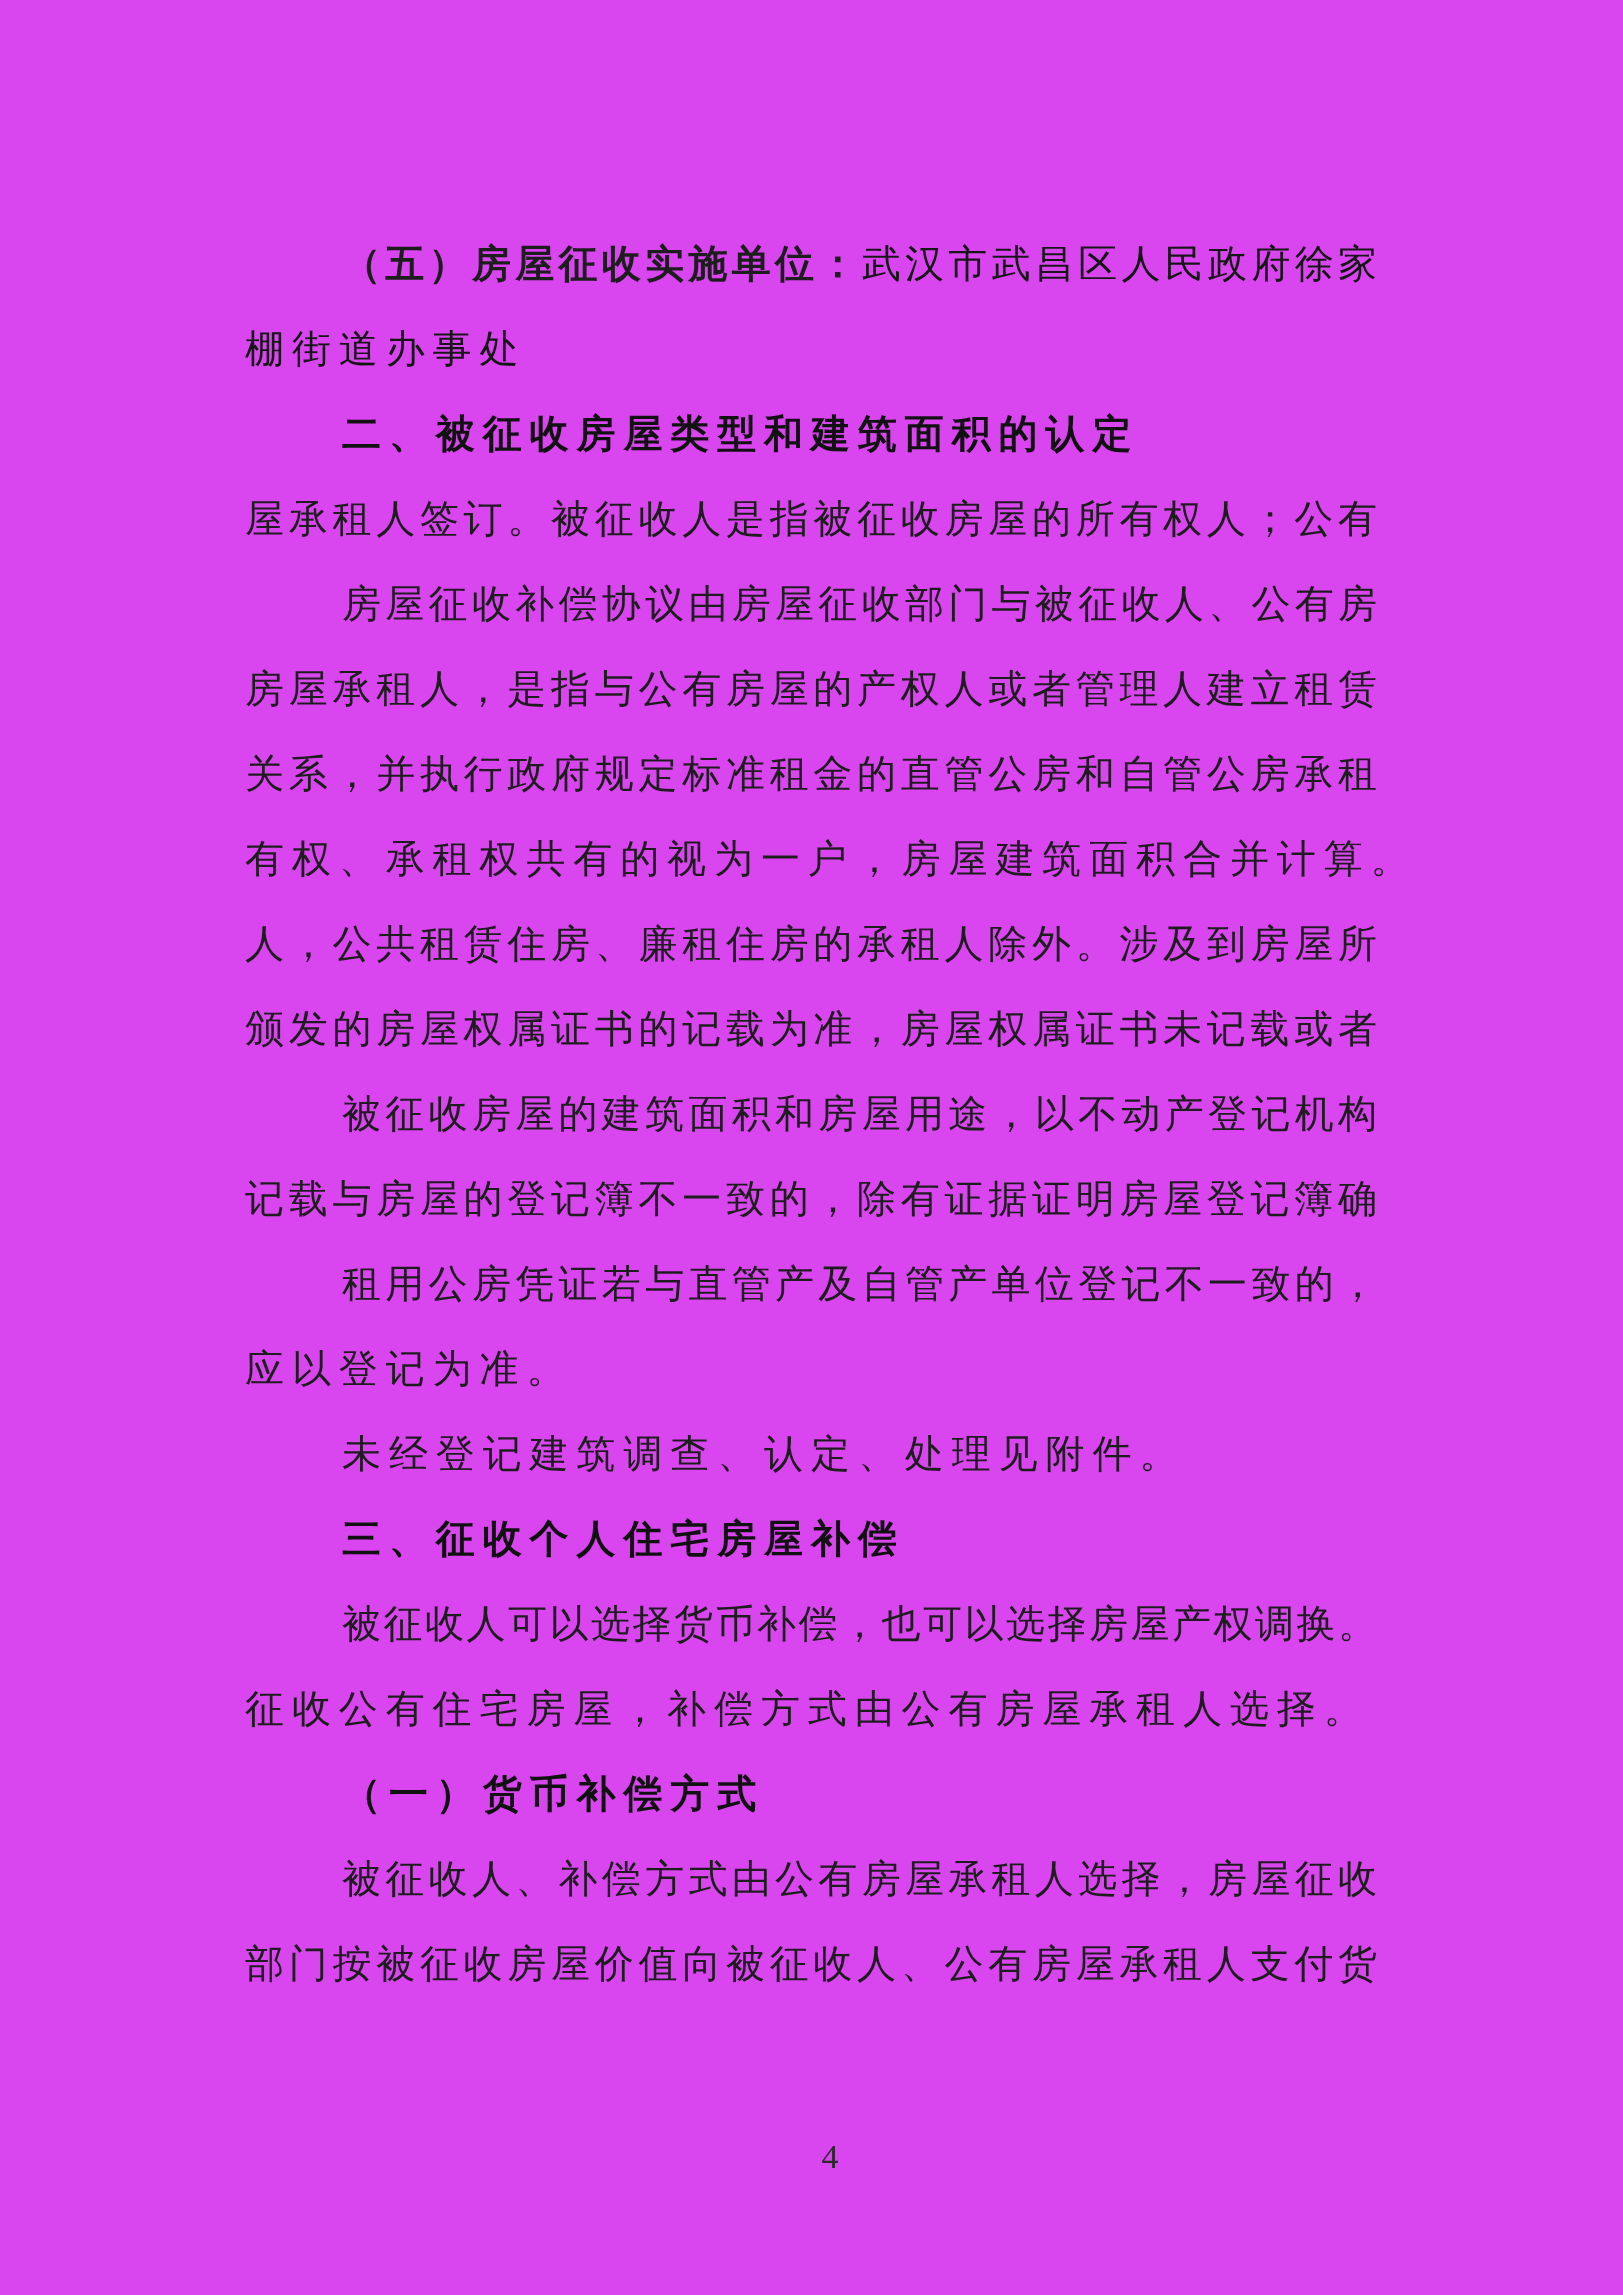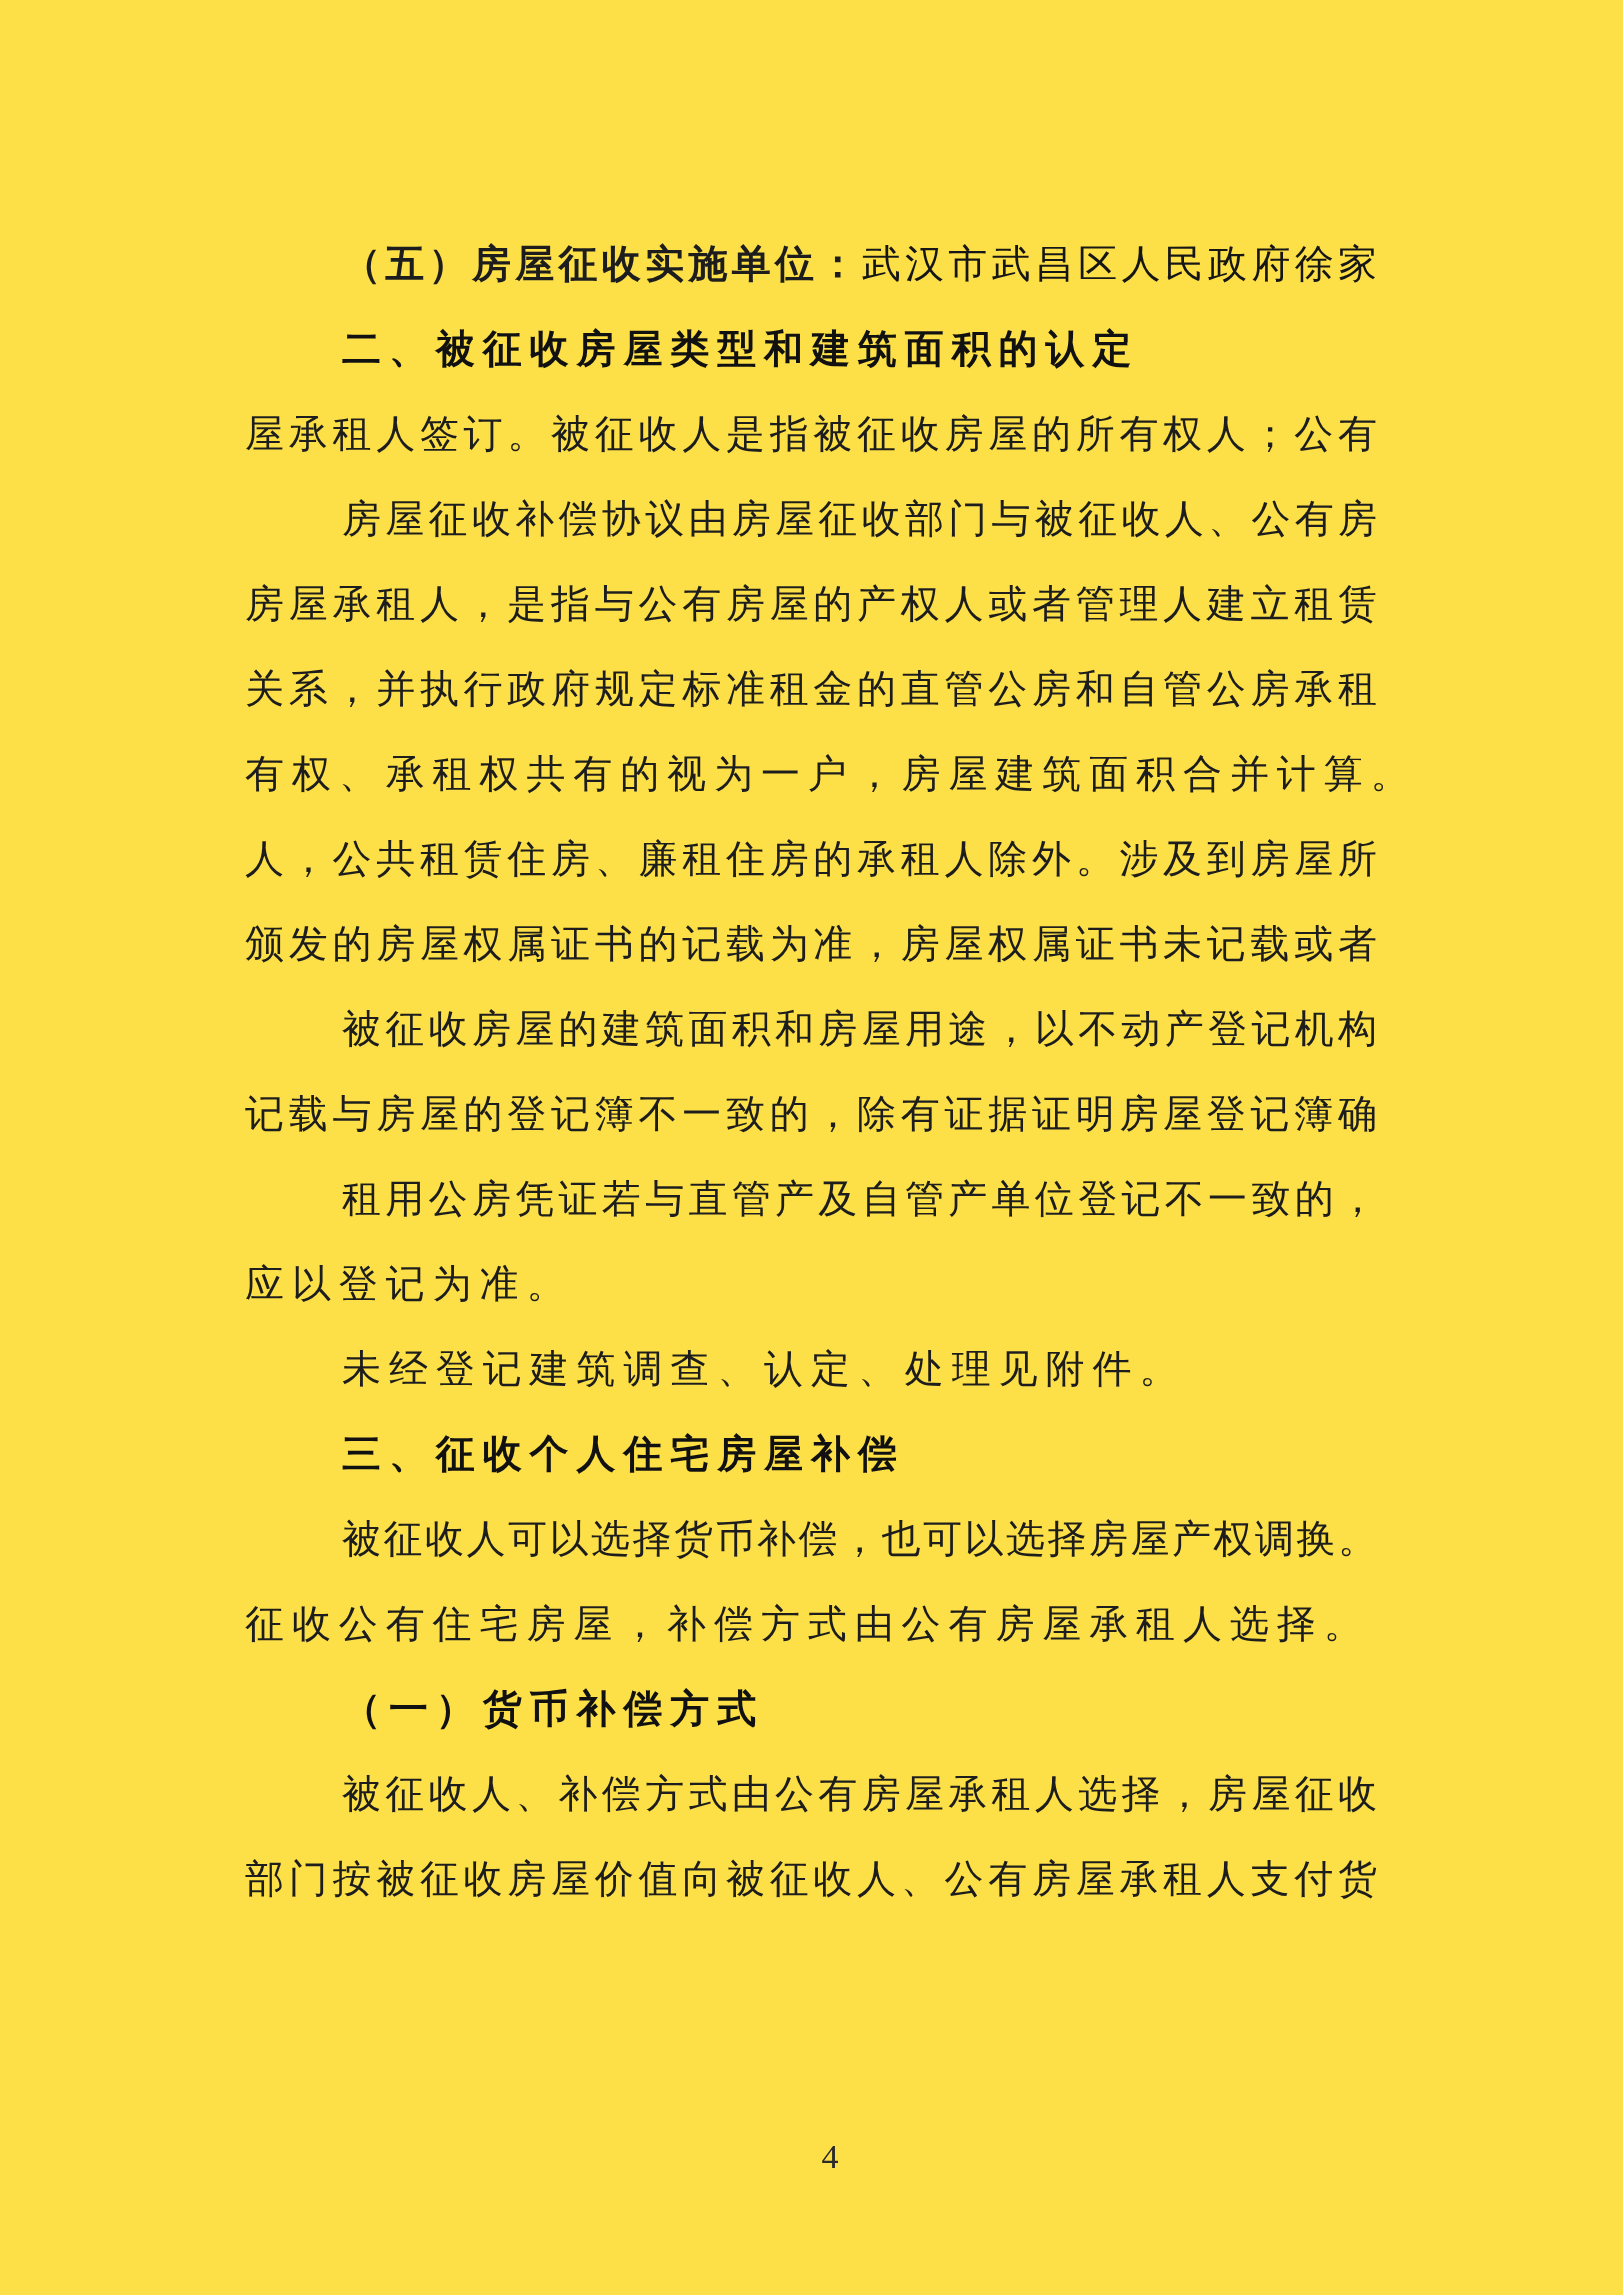--- a/index.html
+++ b/index.html
@@ -2,21 +2,21 @@
 <html lang="zh" style="font-size:10.5px"><head>
 <meta charset="utf-8">
 <style>
   html, body { margin: 0; padding: 0; background: #d9d9d9; }
 
   .page {
     position: relative;
     width: 1623px;
     height: 2295px;
     margin: 0 auto;
-    background: #fde047;
+    background: #d946ef;
     overflow: hidden;
     font-family: "Liberation Serif", serif;
     color: #1d1d1d;
   }
 
   .textblock {
     position: absolute;
     left: 245px;
     top: 221px;
     width: 1132px;
@@ -70,20 +70,21 @@
 </style>
 </head>
 <body>
 
 <div class="page">
 
   <div class="textblock">
 
     <div class="line ind j"><span class="b">（五）房屋征收实施单位：</span><span class="kai">武汉市武昌区人民政府徐家</span></div>
 
+    <div class="line"><span class="kai">棚街道办事处</span></div>
 
     <div class="line ind hd"><span class="b">二、被征收房屋类型和建筑面积的认定</span></div>
 
     <div class="line j"><span>屋承租人签订。被征收人是指被征收房屋的所有权人；公有</span></div>
 
     <div class="line ind j"><span>房屋征收补偿协议由房屋征收部门与被征收人、公有房</span></div>
 
     <div class="line j"><span>房屋承租人，是指与公有房屋的产权人或者管理人建立租赁</span></div>
 
     <div class="line j"><span>关系，并执行政府规定标准租金的直管公房和自管公房承租</span></div>

